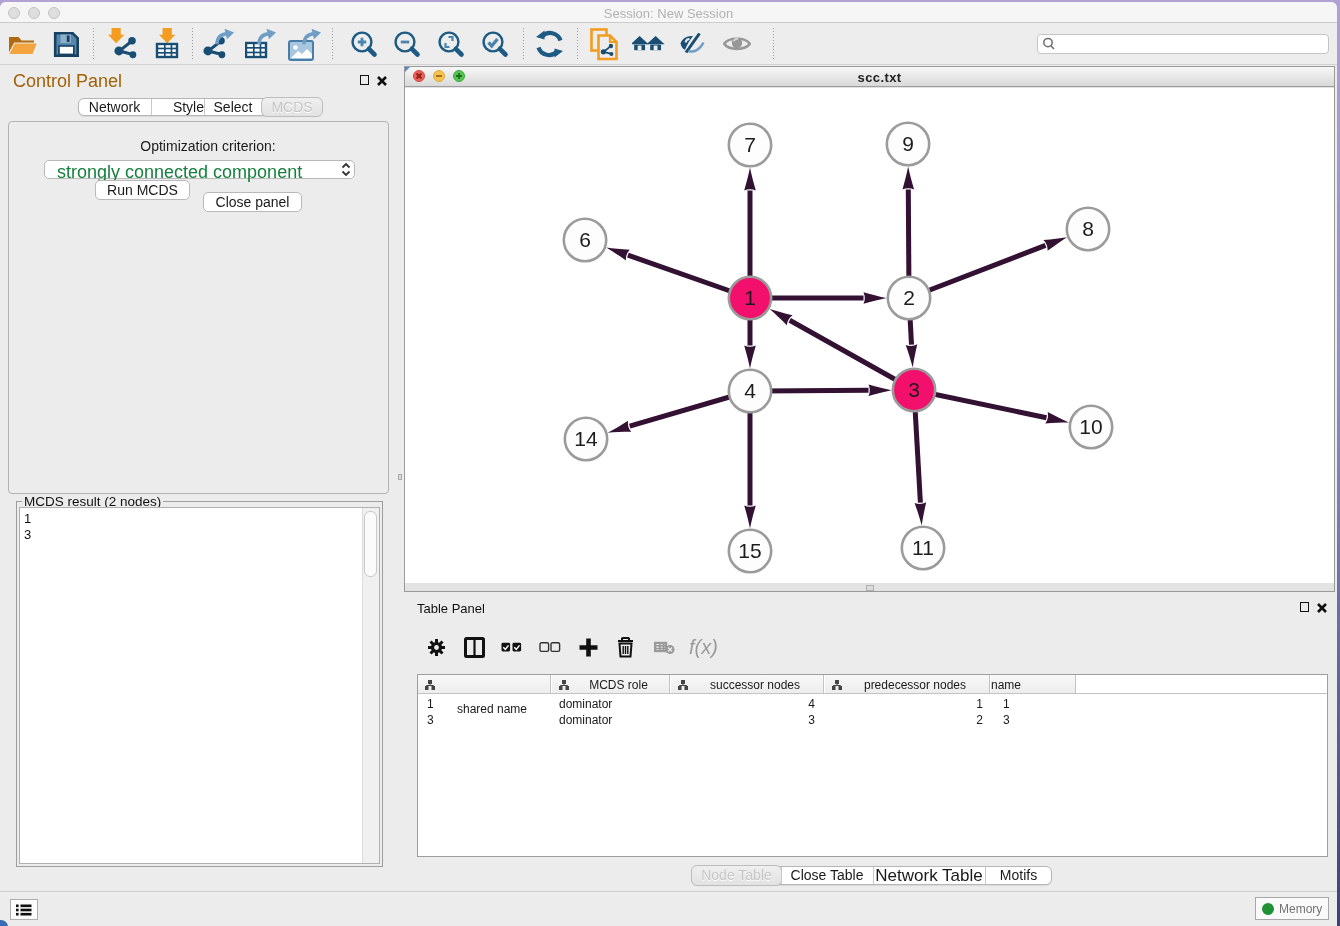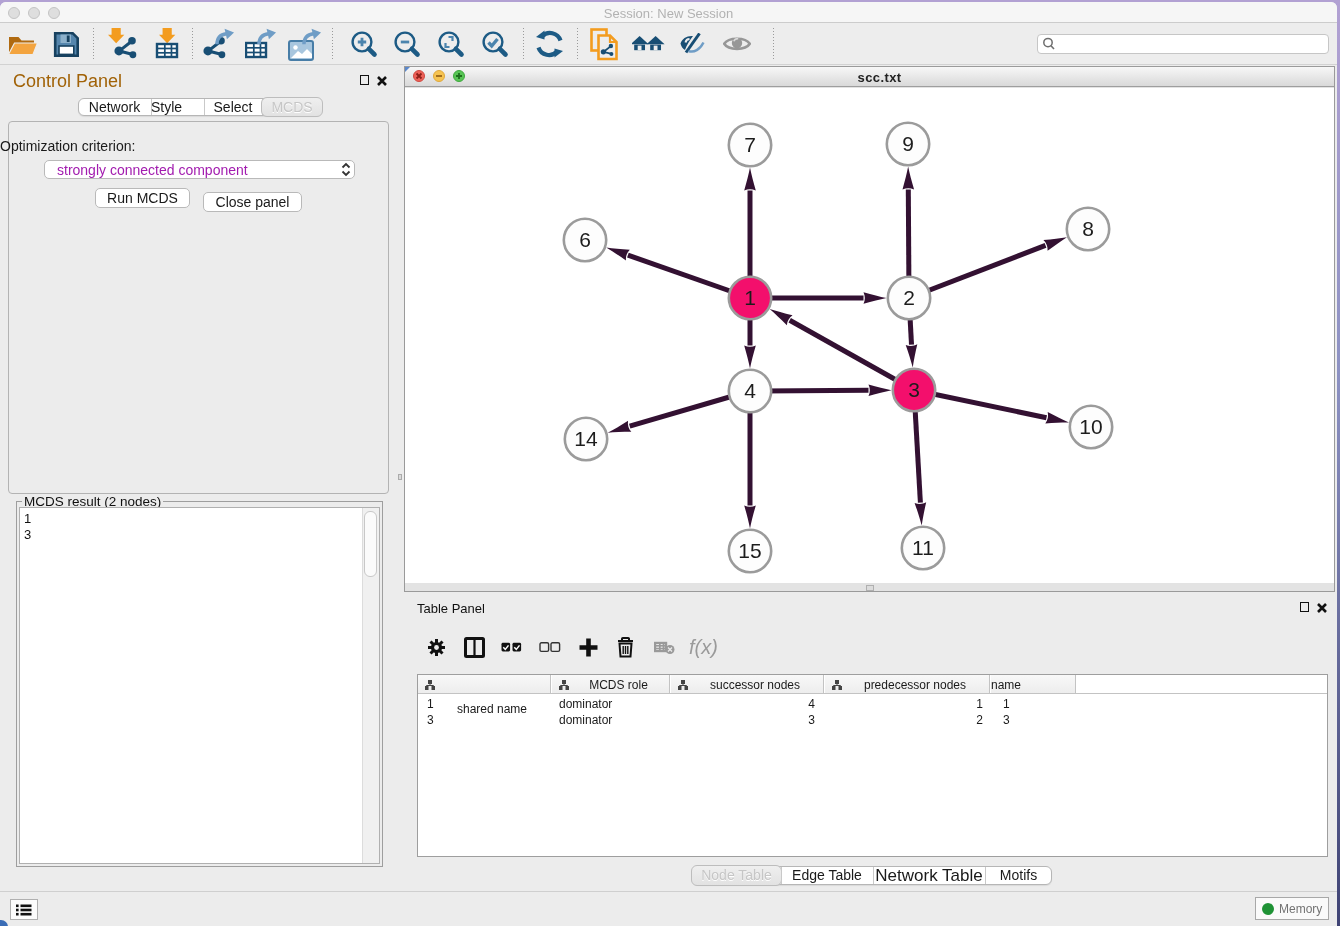--- a/index.html
+++ b/index.html
@@ -152,34 +152,34 @@
   </svg>
 
 <div class="abs" style="left:13px;top:71px;font-size:18px;color:#a16207">Control Panel</div>
 <div class="abs" style="left:360px;top:75px;width:9px;height:10px;border:1.6px solid #111"></div>
 <svg class="abs" style="left:376px;top:75px" width="12" height="12">
     <path d="M2,2 L10,10 M10,2 L2,10" stroke="#111" stroke-width="2.6"></path>
   </svg>
 <div style="position:absolute;left:78px;top:98px;width:244px;height:18px;background:#fff;border:1px solid #b6b6b6;border-radius:6px;box-shadow:0 1px 1px rgba(0,0,0,0.08)"></div>
 <div style="position:absolute;left:78px;top:98px;width:73px;height:18px;line-height:18px;text-align:center;font-size:14px;color:#1a1a1a">Network</div>
 <div style="position:absolute;left:151px;top:99px;width:1px;height:16px;background:#c9c9c9"></div>
-<div style="position:absolute;left:151px;top:98px;width:53px;height:18px;line-height:18px;text-align:left;font-size:14px;color:#1a1a1a">Style</div>
+<div style="position:absolute;left:151px;top:98px;width:53px;height:18px;line-height:18px;text-align:right;font-size:14px;color:#1a1a1a">Style</div>
 <div style="position:absolute;left:204px;top:99px;width:1px;height:16px;background:#c9c9c9"></div>
 <div style="position:absolute;left:204px;top:98px;width:58px;height:24px;line-height:18px;text-align:center;font-size:14px;color:#1a1a1a">Select</div>
 <div style="position:absolute;left:262px;top:99px;width:1px;height:16px;background:#c9c9c9"></div>
 <div style="position:absolute;left:261px;top:97px;width:62px;height:20px;background:linear-gradient(#efefef,#e2e2e2);border:1px solid #bdbdbd;border-radius:6px"></div>
 <div style="position:absolute;left:262px;top:98px;width:60px;height:18px;line-height:18px;text-align:center;font-size:14px;color:#c6c6c6;text-shadow:0 1px 0 #fff">MCDS</div>
 <div class="abs" style="left:8px;top:121px;width:381px;height:373px;border:1px solid #b3b3b3;border-radius:4px"></div>
-<div class="abs" style="left:0px;top:138px;width:400px;text-align:left;font-size:14px;color:#1a1a1a">Optimization criterion:</div>
+<div class="abs" style="left:8px;top:138px;width:400px;text-align:center;font-size:14px;color:#1a1a1a">Optimization criterion:</div>
 <div class="abs" style="left:44px;top:160px;width:311px;height:19px;background:#fff;border:1px solid #b9b9b9;border-radius:5px"></div>
-<div class="abs" style="left:57px;top:162px;font-size:14px;color:#a21caf">strongly connected component</div>
+<div class="abs" style="left:57px;top:162px;font-size:18px;color:#15803d">strongly connected component</div>
 <svg class="abs" style="left:340px;top:162px" width="12" height="15">
     <path d="M2.5,5.5 L6,2 L9.5,5.5 M2.5,9.5 L6,13 L9.5,9.5" stroke="#333" stroke-width="1.8" fill="none"></path>
   </svg>
-<div class="abs" style="left:95px;top:188px;width:95px;height:20px;background:#fff;border:1px solid #b9b9b9;border-radius:5px;text-align:center;line-height:19px;font-size:14px;color:#1a1a1a">Run MCDS</div>
+<div class="abs" style="left:95px;top:180px;width:95px;height:20px;background:#fff;border:1px solid #b9b9b9;border-radius:5px;text-align:center;line-height:19px;font-size:14px;color:#1a1a1a">Run MCDS</div>
 <div class="abs" style="left:203px;top:192px;width:99px;height:20px;background:#fff;border:1px solid #b9b9b9;border-radius:5px;text-align:center;line-height:19px;font-size:14px;color:#1a1a1a">Close panel</div>
 
 <div class="abs" style="left:16px;top:501px;width:367px;height:366px;border:1px solid #9e9e9e"></div>
 <div class="abs" style="left:22px;top:494px;background:#ececec;padding:0 2px;font-size:13.5px;color:#111">MCDS result (2 nodes)</div>
 <div class="abs" style="left:19px;top:507px;width:361px;height:357px;background:#fff;border:1px solid #b0b0b0"></div>
 <div class="abs" style="left:362px;top:508px;width:17px;height:355px;background:#f0f0f0;border-left:1px solid #dcdcdc"></div>
 <div class="abs" style="left:364px;top:511px;width:13px;height:66px;background:#fbfbfb;border:1px solid #c8c8c8;border-radius:6px"></div>
 <div class="abs" style="left:24px;top:511px;font-size:13px;color:#111;line-height:16px">1<br>3</div>
 
 <div class="abs" style="left:398px;top:474px;width:4px;height:6px;background:#dadada;border:1px solid #ababab"></div>
@@ -356,21 +356,21 @@
 <div class="t12" style="position:absolute;left:1003px;top:697px">1</div>
 <div class="t12" style="position:absolute;left:427px;top:713px">3</div>
 <div class="t12" style="position:absolute;left:559px;top:713px">dominator</div>
 <div class="t12" style="position:absolute;left:755px;top:713px;width:60px;text-align:right">3</div>
 <div class="t12" style="position:absolute;left:923px;top:713px;width:60px;text-align:right">2</div>
 <div class="t12" style="position:absolute;left:1003px;top:713px">3</div>
 <div style="position:absolute;left:692px;top:866px;width:360px;height:19px;background:#fff;border:1px solid #b6b6b6;border-radius:6px;box-shadow:0 1px 1px rgba(0,0,0,0.08)"></div>
 <div style="position:absolute;left:691px;top:865px;width:91px;height:21px;background:linear-gradient(#efefef,#e2e2e2);border:1px solid #bdbdbd;border-radius:6px"></div>
 <div style="position:absolute;left:692px;top:866px;width:89px;height:19px;line-height:19px;text-align:center;font-size:14px;color:#c6c6c6;text-shadow:0 1px 0 #fff">Node Table</div>
 <div style="position:absolute;left:781px;top:867px;width:1px;height:17px;background:#c9c9c9"></div>
-<div style="position:absolute;left:781px;top:866px;width:92px;height:19px;line-height:19px;text-align:center;font-size:14px;color:#1a1a1a">Edge Table</div>
+<div style="position:absolute;left:781px;top:866px;width:92px;height:19px;line-height:19px;text-align:center;font-size:14px;color:#1a1a1a">Close Table</div>
 <div style="position:absolute;left:873px;top:867px;width:1px;height:17px;background:#c9c9c9"></div>
 <div style="position:absolute;left:873px;top:866px;width:112px;height:32px;line-height:19px;text-align:center;font-size:17px;color:#1a1a1a">Network Table</div>
 <div style="position:absolute;left:985px;top:867px;width:1px;height:17px;background:#c9c9c9"></div>
 <div style="position:absolute;left:985px;top:866px;width:67px;height:19px;line-height:19px;text-align:center;font-size:14px;color:#1a1a1a">Motifs</div>
 
 <div class="abs" style="left:0;top:891px;width:1337px;height:35px;background:#ececec;border-top:1px solid #cfcfcf"></div>
 <div class="abs" style="left:10px;top:899px;width:28px;height:21px;background:#fcfcfc;border:1px solid #b0b0b0"></div>
 <svg class="abs" style="left:16px;top:904px" width="16" height="12">
     <g fill="#111">
       <rect x="0" y="0.5" width="2.6" height="2.6"></rect>

